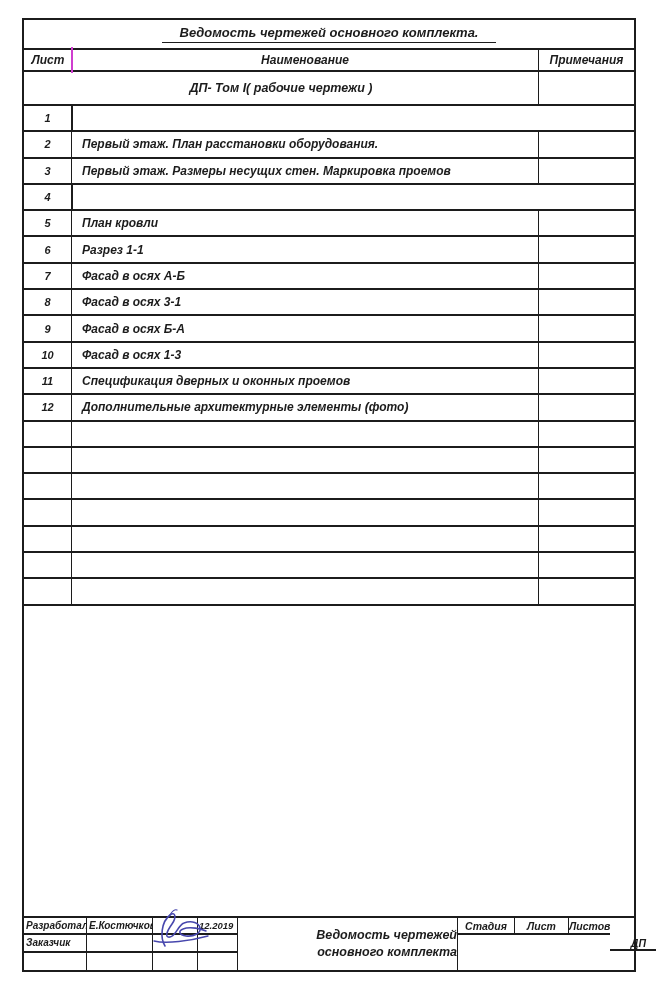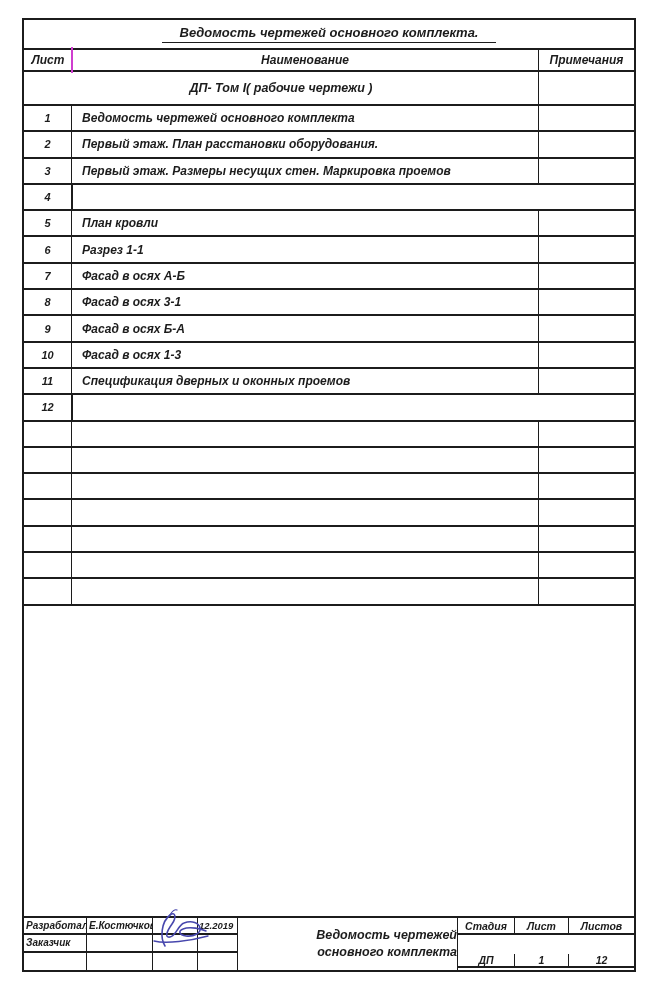--- a/index.html
+++ b/index.html
@@ -90,21 +90,21 @@
     pointer-events:none;
   }
 
   .tb-mid{
     flex:1;border-left:1.5px solid var(--ink);border-right:1.5px solid var(--ink);
     display:flex;flex-direction:column;align-items:flex-end;justify-content:center;
     font-style:italic;font-weight:700;font-size:12.5px;line-height:1.35;
     text-align:center;
   }
 
-  .tb-right{width:176px;display:flex;flex-direction:column;}
+  .tb-right{width:176px;display:flex;flex-direction:row;}
   .tbr-row{display:flex;align-items:stretch;border-bottom:2px solid var(--ink);}
   .tbr-row.head{height:17px;}
   .tbr-row.vals{height:33px;align-items:flex-end;}
   .tbr-cell{
     display:flex;align-items:center;justify-content:center;
     font-style:italic;font-weight:700;font-size:10.5px;
     border-right:1px solid var(--ink);
   }
   .tbr-cell.w1{width:57px;}
   .tbr-cell.w2{width:54px;}
@@ -130,21 +130,20 @@
     <div class="magenta-line"></div>
 
     <div class="section-row">
       <div class="sec-merged">ДП- Том I( рабочие чертежи )</div>
       <div class="c-notes"></div>
     </div>
 
     <div>
   <div class="t-row">
     <div class="c-sheet">1</div>
-    <div class="c-name">Ведомость чертежей основного комплекта</div>
     <div class="c-notes"></div>
   </div>
 
   <div class="t-row">
     <div class="c-sheet">2</div>
     <div class="c-name">Первый этаж. План расстановки оборудования.</div>
     <div class="c-notes"></div>
   </div>
 
   <div class="t-row">
@@ -195,20 +194,21 @@
   </div>
 
   <div class="t-row">
     <div class="c-sheet">11</div>
     <div class="c-name">Спецификация дверных и оконных проемов</div>
     <div class="c-notes"></div>
   </div>
 
   <div class="t-row">
     <div class="c-sheet">12</div>
+    <div class="c-name">Дополнительные архитектурные элементы (фото)</div>
     <div class="c-notes"></div>
   </div>
 
   <div class="t-row">
     <div class="c-sheet"></div>
     <div class="c-name"></div>
     <div class="c-notes"></div>
   </div>
 
   <div class="t-row">

